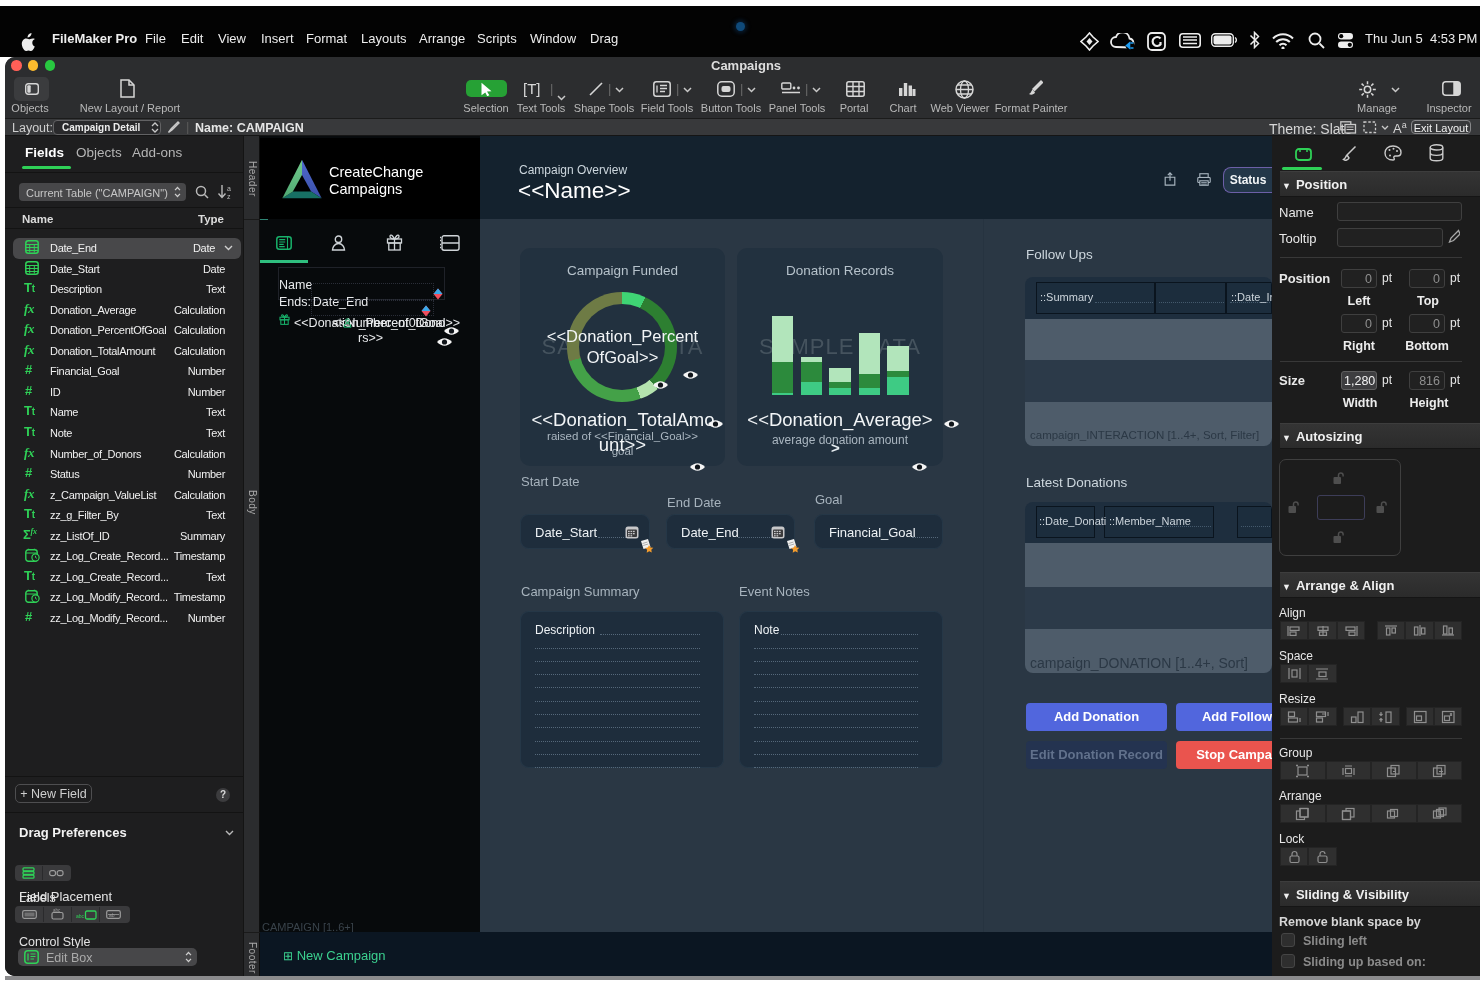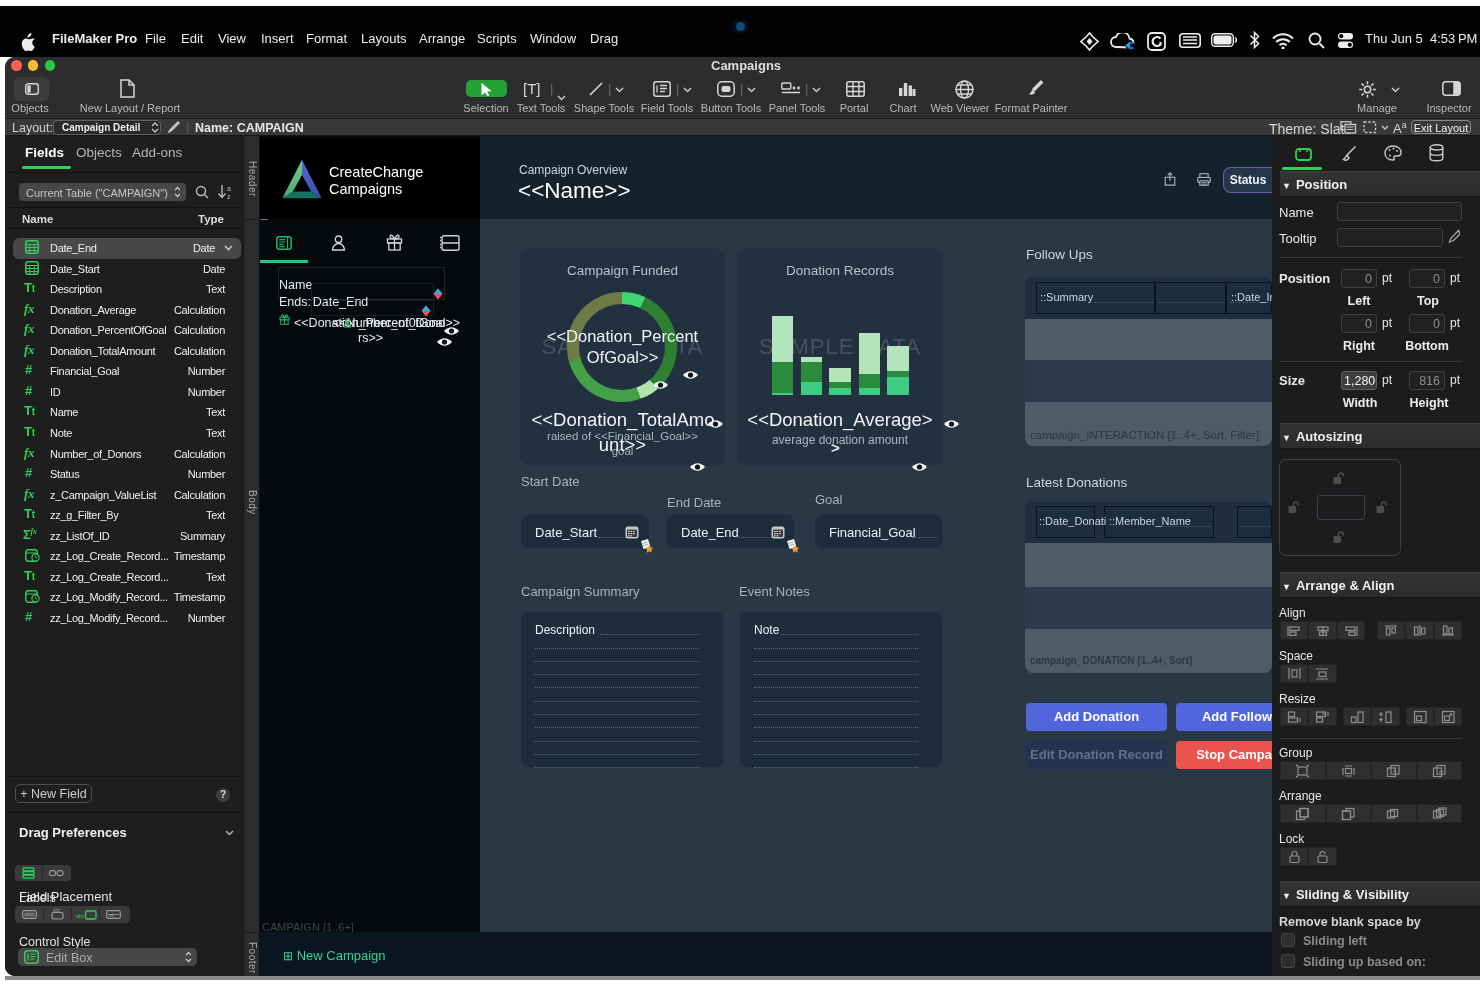--- a/index.html
+++ b/index.html
@@ -687,21 +687,21 @@
         <div class="ab" style="left:0;top:41px;width:247px;height:43.5px;background:#4e5c6a;"></div>
         <div class="ab" style="left:0;top:84.5px;width:247px;height:42.5px;background:#2c3a49;"></div>
         <div class="ab" style="left:0;top:127px;width:247px;height:44px;background:#4e5c6a;"></div>
         <div class="ab" style="left:10.8px;top:4px;width:59px;height:32px;background:#1c2d3d;border:1px solid #0a141e;"></div>
         <div class="ab" style="left:79px;top:4px;width:110px;height:32px;background:#1c2d3d;border:1px solid #0a141e;"></div>
         <div class="ab" style="left:212px;top:4px;width:35px;height:32px;background:#1c2d3d;border:1px solid #0a141e;"></div>
         <div class="dotline" style="left:136px;top:24px;width:50px;border-color:#44596c;"></div>
         <div class="dotline" style="left:216px;top:24px;width:29px;border-color:#44596c;"></div>
         <div class="ab" style="left:14px;top:13px;color:#cdd5dc;font-size:11px;">::Date_Donati</div>
         <div class="ab" style="left:84px;top:13px;color:#cdd5dc;font-size:11px;">::Member_Name</div>
-        <div class="portal-lbl" style="left:5px;top:153px;color:#2b3845;font-size:10px;font-weight:bold;">campaign_DONATION [1..4+, Sort]</div>
+        <div class="portal-lbl" style="left:5px;top:153px;color:#2b3845;font-size:14px;">campaign_DONATION [1..4+, Sort]</div>
       </div>
       <div class="btn" style="left:766px;top:567px;width:141px;background:#5166dd;">Add Donation</div>
       <div class="btn" style="left:916px;top:567px;width:96px;background:#5166dd;border-radius:4px 0 0 4px;text-align:right;">Add Follow</div>
       <div class="btn" style="left:766px;top:605px;width:141px;background:#243350;color:#61718c;">Edit Donation Record</div>
       <div class="btn" style="left:916px;top:605px;width:96px;background:#ea544e;border-radius:4px 0 0 4px;text-align:right;">Stop Campa</div>
 
       <div class="ab" style="left:0;top:796px;width:1012px;height:44px;background:#0b1622;"></div>
       <div class="ab" style="left:23px;top:812px;color:#3bd08f;font-size:13px;"><span style="font-size:12px;">⊞</span> New Campaign</div>
     </div>
     <div id="inspector">

